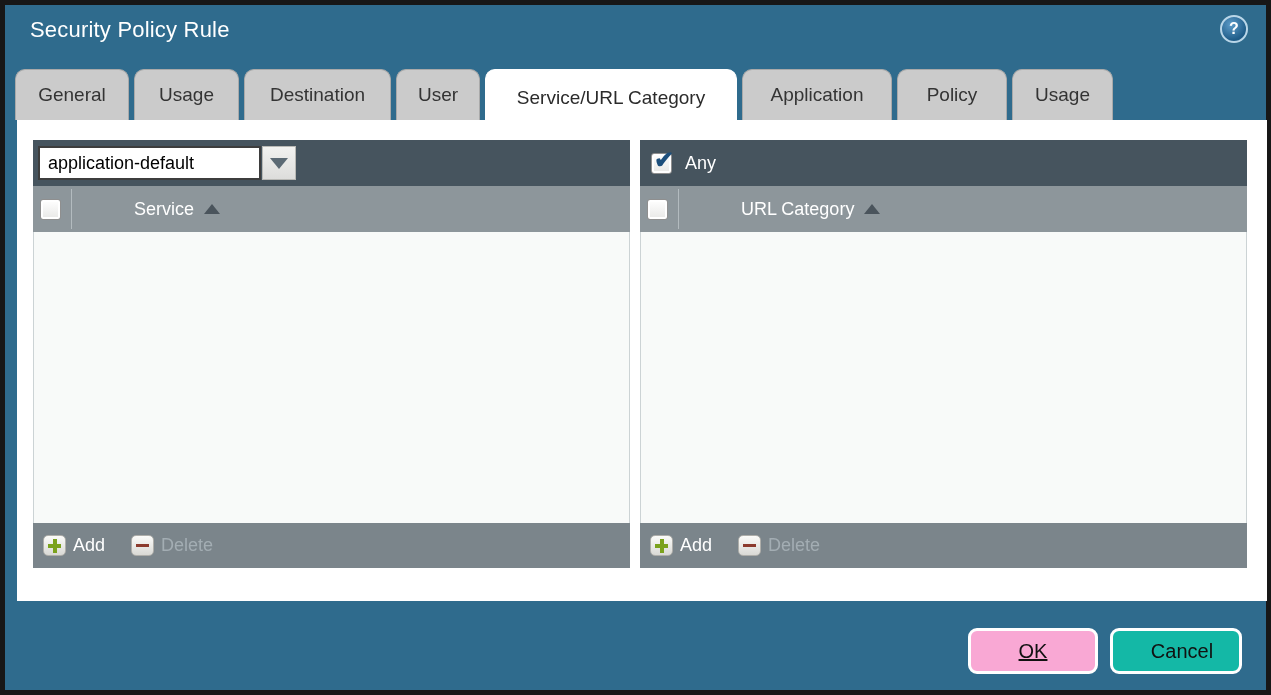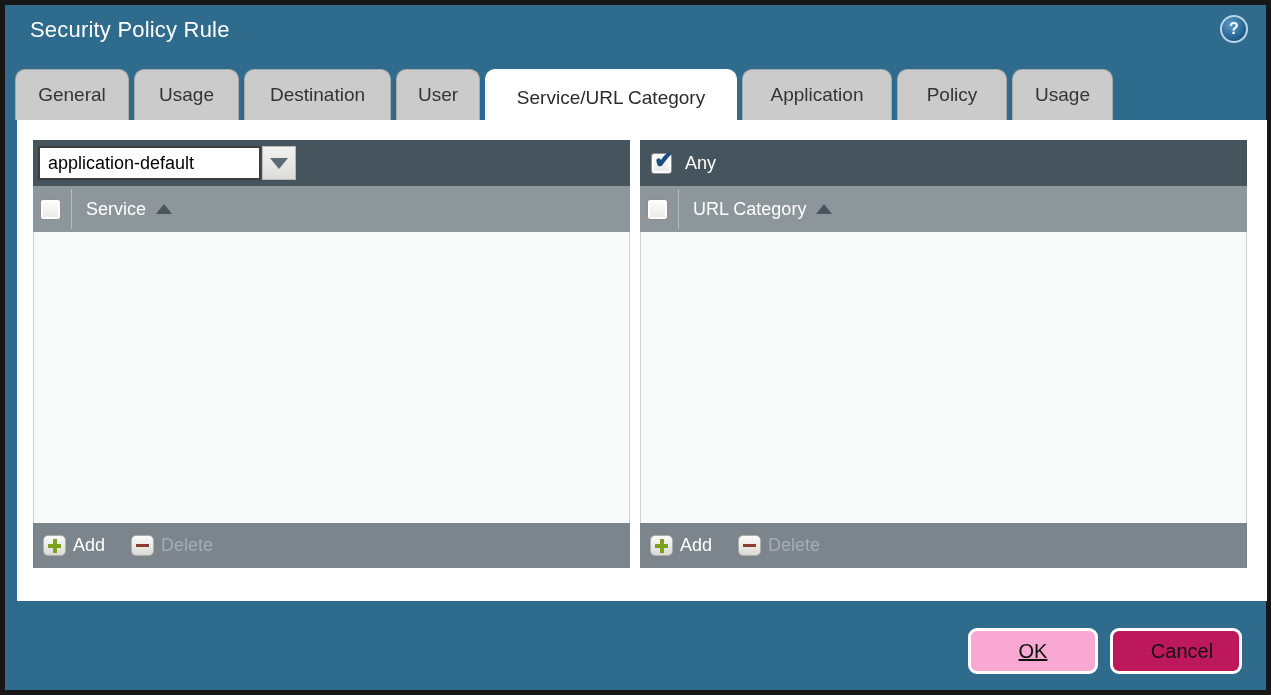--- a/index.html
+++ b/index.html
@@ -127,21 +127,21 @@
   }
   .checkbox .check {
     position: absolute; left: 2px; top: -6px;
     color: #1d4f7c; font-size: 24px; font-weight: bold; line-height: 1;
   }
 
   .col-sep {
     width: 1px; height: 40px; background: #b3bbbf;
     margin-left: 10px; margin-right: 14px;
   }
-  .header-label { color: #ffffff; font-size: 18px; }
+  .header-label { color: #ffffff; font-size: 18px; margin-left: 48px; }
   .topbar-label { color: #ffffff; font-size: 18px; margin-left: 13px; }
 
   
   .tool-btn {
     display: flex; align-items: center; cursor: pointer;
     margin-right: 26px;
   }
   .tool-icon {
     width: 23px; height: 21px; border-radius: 5px;
     background: linear-gradient(#fbfbf9, #d9d9d5);
@@ -164,21 +164,21 @@
 
   
   .btn {
     position: absolute; top: 623px; height: 46px;
     border: 3px solid #ffffff; border-radius: 9px;
     font-size: 20px; color: #111111;
     display: flex; align-items: center; justify-content: center;
     cursor: pointer;
   }
   .btn-ok { left: 963px; width: 130px; background: #f9a8d4; text-decoration: underline; }
-  .btn-cancel { left: 1105px; width: 132px; background: #be185d; padding-left: 12px; }
+  .btn-cancel { left: 1105px; width: 132px; background: #14b8a6; padding-left: 12px; }
 </style>
 </head>
 <body>
 
 <div class="dialog">
 
   <div class="title">Security Policy Rule</div>
   <div class="help">?</div>
 
   <div class="tabs">

